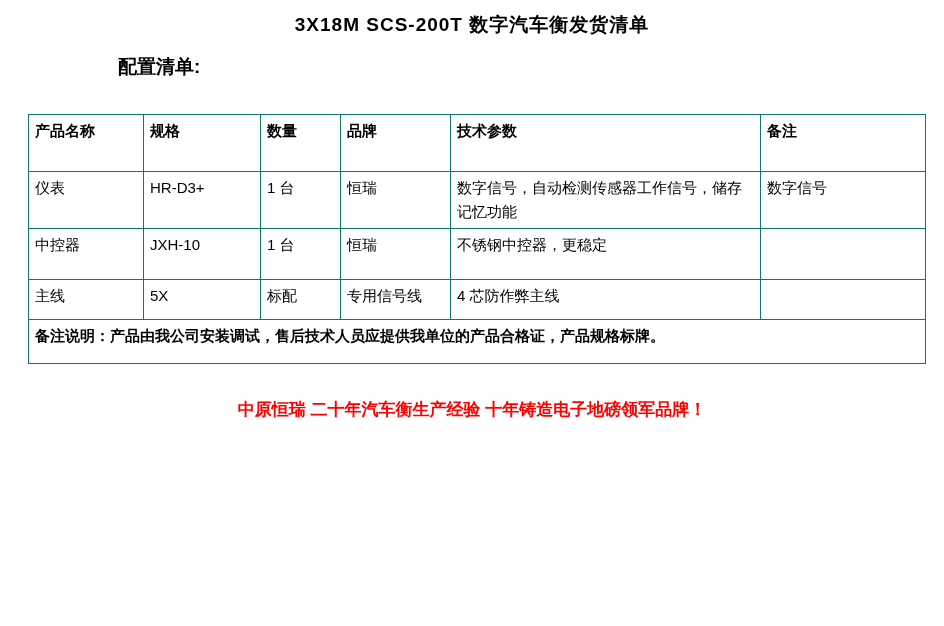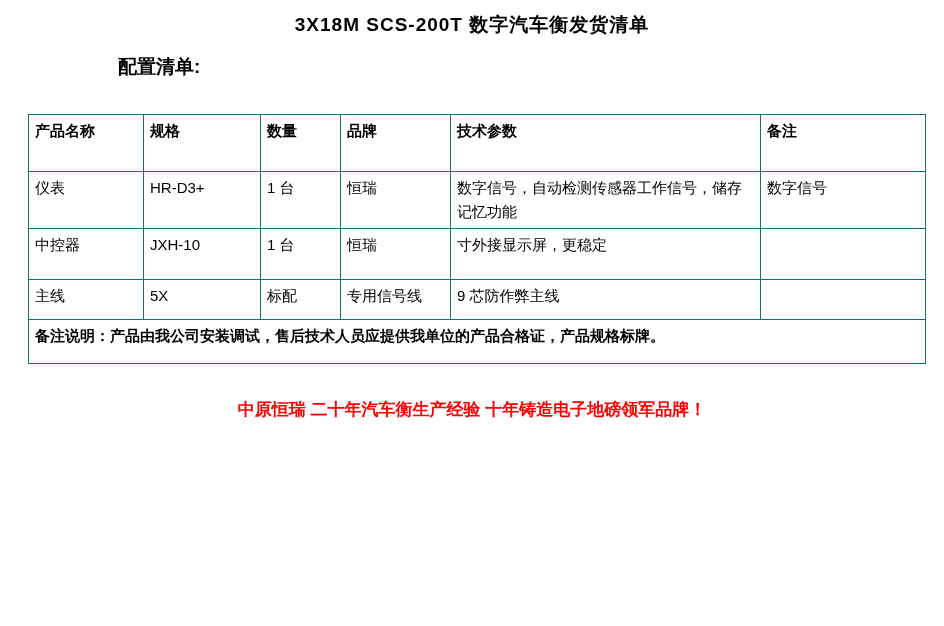--- a/index.html
+++ b/index.html
@@ -108,32 +108,32 @@
     <td>恒瑞</td>
     <td>数字信号，自动检测传感器工作信号，储存记忆功能</td>
     <td>数字信号</td>
   </tr>
 
   <tr>
     <td>中控器</td>
     <td>JXH-10</td>
     <td>1 台</td>
     <td>恒瑞</td>
-    <td>寸外接显示屏，更稳定</td>
+    <td>不锈钢中控器，更稳定</td>
     <td></td>
   </tr>
 
 
 
   <tr>
     <td>主线</td>
     <td>5X</td>
     <td>标配</td>
     <td>专用信号线</td>
-    <td>9 芯防作弊主线</td>
+    <td>4 芯防作弊主线</td>
     <td></td>
   </tr>
 </tbody>
     <tfoot>
       <tr>
         <td colspan="6">备注说明：产品由我公司安装调试，售后技术人员应提供我单位的产品合格证，产品规格标牌。</td>
       </tr>
     </tfoot>
   </table>
 

